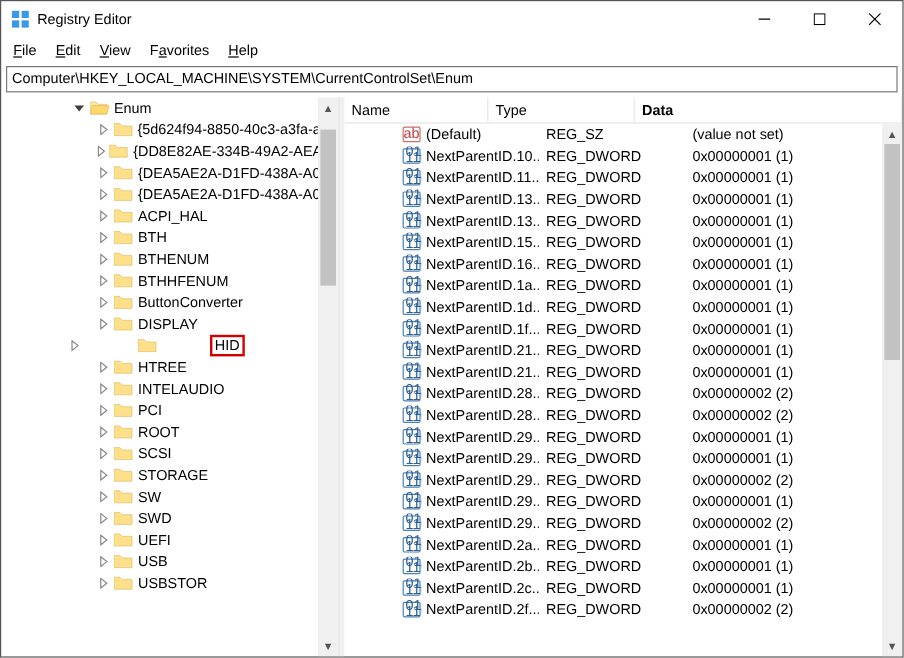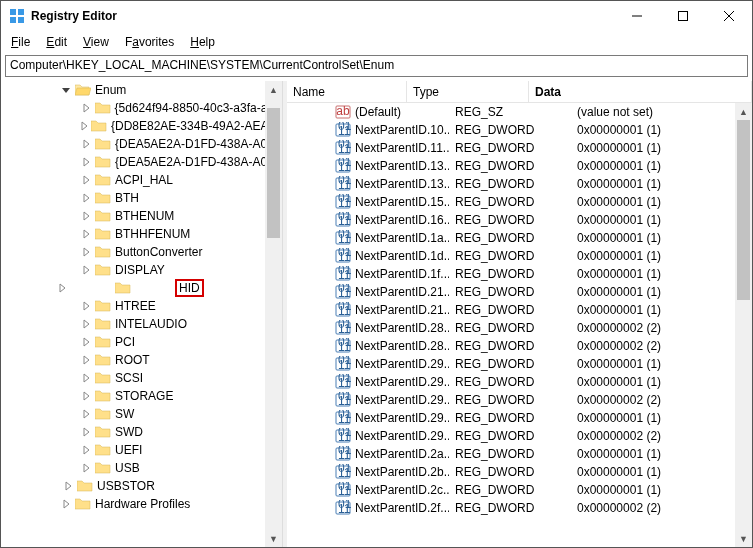--- a/index.html
+++ b/index.html
@@ -1,19 +1,19 @@
 <!DOCTYPE html>
 <html><head>
 <meta charset="utf-8">
 <style>
   * { margin: 0; padding: 0; box-sizing: border-box; font-family: "Segoe UI", Tahoma, sans-serif; font-size: 12px; }
   body { background: #fff; overflow: hidden; width: 753px; height: 548px; border: 1px solid #555; }
   .titlebar { height: 30px; display: flex; align-items: center; padding: 0 0 0 8px; }
   .titlebar .tb-icon { width: 16px; height: 16px; margin-right: 6px; }
-  .titlebar .title { flex: 1; font-weight: bold; }
+  .titlebar .title { flex: 1; }
   .win-btn { width: 46px; height: 30px; display: flex; align-items: center; justify-content: center; }
   .menubar { height: 22px; display: flex; align-items: center; padding: 0 4px; gap: 4px; }
   .menubar .menu-item { padding: 2px 6px; }
   .menubar .menu-item span.ul { text-decoration: underline; }
   .addressbar { height: 22px; border: 1px solid #7a7a7a; margin: 2px 4px 4px 4px; padding: 2px 4px; white-space: nowrap; overflow: hidden; }
   .main { display: flex; height: calc(100% - 30px - 22px - 28px); }
   .tree-pane { width: 282px; border-right: 1px solid #ddd; overflow: hidden; position: relative; }
   .tree-scroll { width: 275px; height: 100%; overflow: hidden; }
   .splitter { width: 4px; background: #f0f0f0; cursor: col-resize; }
   .list-pane { flex: 1; overflow: hidden; position: relative; }
@@ -320,41 +320,30 @@
             <span class="exp">
               <svg width="10" height="10">
                 <path d="M3 1 L8 5 L3 9 Z" fill="none" stroke="#888" stroke-width="1"></path>
               </svg>
             </span>
             <span class="folder"><svg width="16" height="14" viewBox="0 0 16 14">
                 <path d="M0 2 L5 2 L7 4 L15 4 L15 12 L0 12 Z" fill="#ffe08a" stroke="#d6b656" stroke-width="0.5"></path>
               </svg></span>
             <span class="label">USB</span>
           </div>
-          <div class="tree-row" style="padding-left: 60px; text-align: right;">
+          <div class="tree-row" style="padding-left: 78px; text-align: right;">
             <span class="exp">
               <svg width="10" height="10">
                 <path d="M3 1 L8 5 L3 9 Z" fill="none" stroke="#888" stroke-width="1"></path>
               </svg>
             </span>
             <span class="folder"><svg width="16" height="14" viewBox="0 0 16 14">
                 <path d="M0 2 L5 2 L7 4 L15 4 L15 12 L0 12 Z" fill="#ffe08a" stroke="#d6b656" stroke-width="0.5"></path>
               </svg></span>
             <span class="label">USBSTOR</span>
-          </div>
-          <div class="tree-row" style="padding-left: 58px;">
-            <span class="exp">
-              <svg width="10" height="10">
-                <path d="M3 1 L8 5 L3 9 Z" fill="none" stroke="#888" stroke-width="1"></path>
-              </svg>
-            </span>
-            <span class="folder"><svg width="16" height="14" viewBox="0 0 16 14">
-                <path d="M0 2 L5 2 L7 4 L15 4 L15 12 L0 12 Z" fill="#ffe08a" stroke="#d6b656" stroke-width="0.5"></path>
-              </svg></span>
-            <span class="label">Hardware Profiles</span>
           </div>
         </div>
     </div>
     <div class="scrollbar-v">
       <div class="arrow">▲</div>
       <div class="track">
           <div class="thumb" style="top:10px; height:130px;"></div>
         </div>
       <div class="arrow">▼</div>
     </div>

